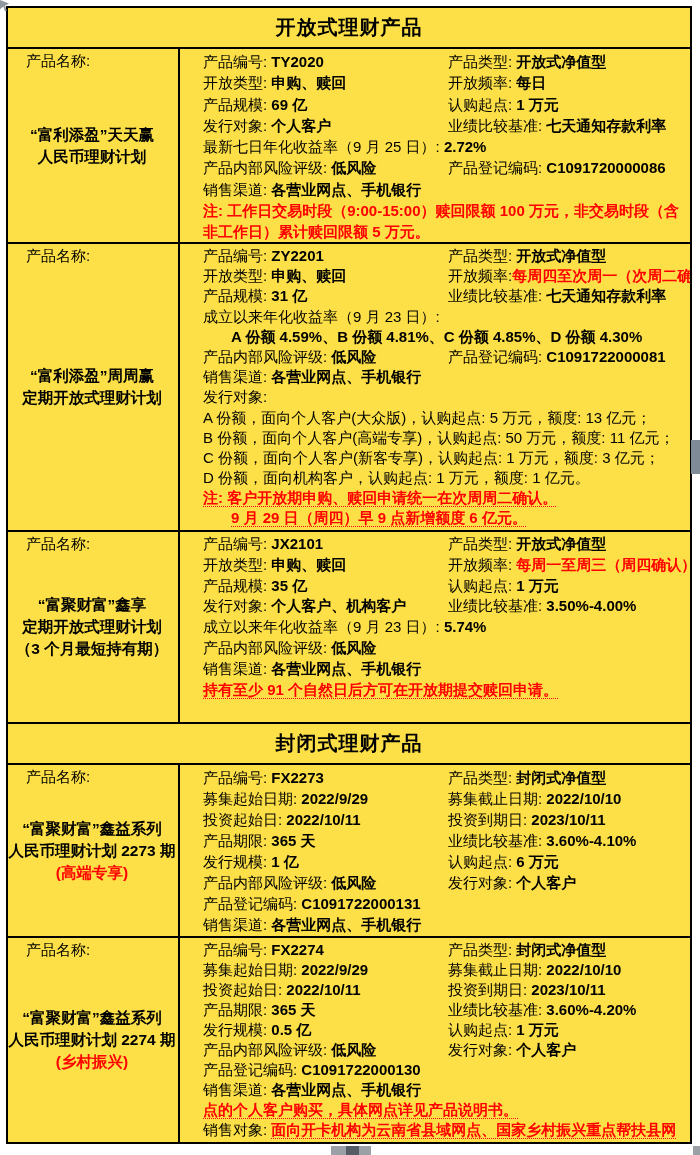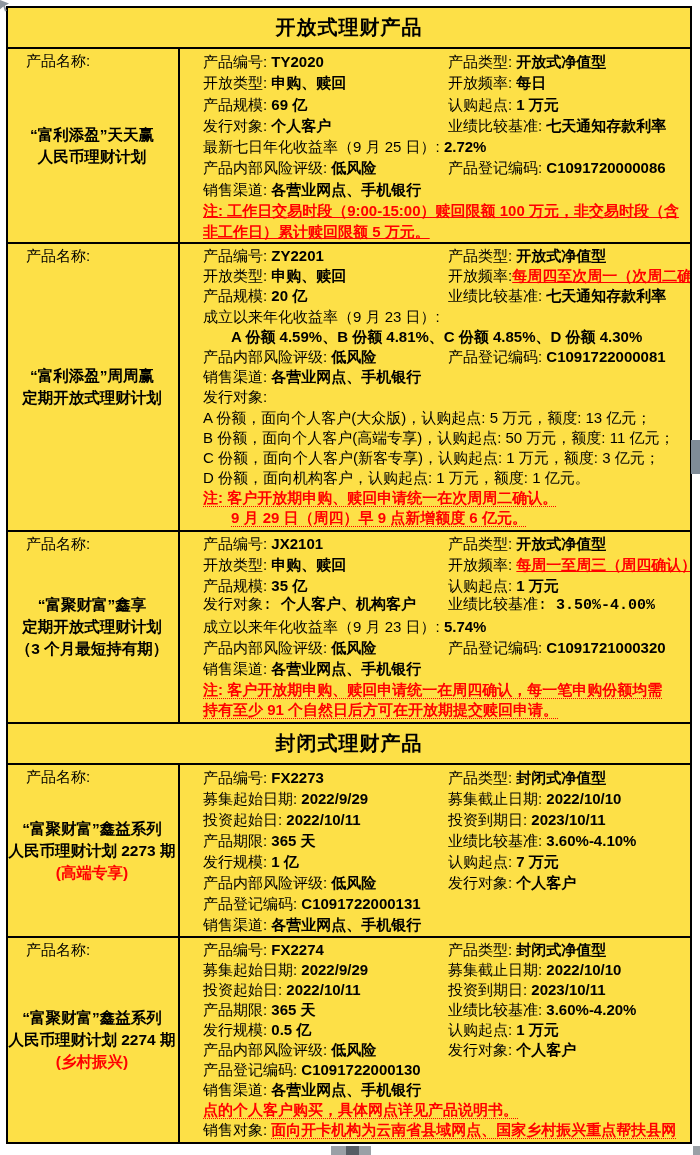--- a/index.html
+++ b/index.html
@@ -37,21 +37,21 @@
   .name-note{color:var(--red,#f00);}
   .detail-cell{
     flex:1 1 auto;box-sizing:border-box;padding:2px 0 0 23px;
     font-size:15px;overflow:hidden;
   }
   .detail-line{position:relative;white-space:nowrap;}
   .col1{display:inline;}
   .col2{position:absolute;left:245px;top:0;white-space:nowrap;}
   .seg-p{font-weight:400;}
   .seg-b{font-weight:700;}
-  .seg-r{color:var(--red,#f00);font-weight:700;text-decoration:underline;}
+  .seg-r{color:var(--red,#f00);font-weight:700;}
   .seg-u{text-decoration:underline dotted 1px;text-underline-offset:3px;margin-top:6px;}
   
   .artifact{position:absolute;}
   #cursor-artifact{
     left:0;top:0;width:9px;height:12px;background:#8f979f;
     clip-path:polygon(0 0,100% 30%,55% 48%,75% 90%,55% 95%,38% 55%,0 78%);
   }
   #scrollbar-thumb-right{left:691px;top:440px;width:9px;height:34px;background:#7f8c98;}
   #scrollbar-piece-bottom{left:331px;top:1146px;width:40px;height:9px;background:#9aa0a6;}
   #scrollbar-piece-bottom-inner{left:346px;top:1146px;width:13px;height:9px;background:#565d64;}
@@ -86,21 +86,21 @@
       <div class="name-cell">
         <div class="name-label">产品名称:</div>
         <div class="name-block">
           <div>“富利添盈”周周赢</div>
           <div>定期开放式理财计划</div>
         </div>
       </div>
       <div class="detail-cell" style="line-height: 20.2px;">
         <div class="detail-line" style="height: 20.2px;"><span class="col1"><span class="seg-p">产品编号: </span><span class="seg-b">ZY2201</span></span><span class="col2"><span class="seg-p">产品类型: </span><span class="seg-b">开放式净值型</span></span></div>
         <div class="detail-line" style="height: 20.2px;"><span class="col1"><span class="seg-p">开放类型: </span><span class="seg-b">申购、赎回</span></span><span class="col2"><span class="seg-p">开放频率:</span><span class="seg-r">每周四至次周一（次周二确认）</span></span></div>
-        <div class="detail-line" style="height: 20.2px;"><span class="col1"><span class="seg-p">产品规模: </span><span class="seg-b">20 亿</span></span><span class="col2"><span class="seg-p">业绩比较基准: </span><span class="seg-b">七天通知存款利率</span></span></div>
+        <div class="detail-line" style="height: 20.2px;"><span class="col1"><span class="seg-p">产品规模: </span><span class="seg-b">31 亿</span></span><span class="col2"><span class="seg-p">业绩比较基准: </span><span class="seg-b">七天通知存款利率</span></span></div>
         <div class="detail-line" style="height: 20.2px;"><span class="col1"><span class="seg-p">成立以来年化收益率（9 月 23 日）: </span></span></div>
         <div class="detail-line" style="height: 20.2px; padding-left: 28px;"><span class="col1"><span class="seg-b">A 份额 4.59%、B 份额 4.81%、C 份额 4.85%、D 份额 4.30%</span></span></div>
         <div class="detail-line" style="height: 20.2px;"><span class="col1"><span class="seg-p">产品内部风险评级: </span><span class="seg-b">低风险</span></span><span class="col2"><span class="seg-p">产品登记编码: </span><span class="seg-b">C1091722000081</span></span></div>
         <div class="detail-line" style="height: 20.2px;"><span class="col1"><span class="seg-p">销售渠道: </span><span class="seg-b">各营业网点、手机银行</span></span></div>
         <div class="detail-line" style="height: 20.2px;"><span class="col1"><span class="seg-p">发行对象: </span></span></div>
         <div class="detail-line" style="height: 20.2px;"><span class="col1"><span class="seg-p">A 份额，面向个人客户(大众版)，认购起点: 5 万元，额度: 13 亿元；</span></span></div>
         <div class="detail-line" style="height: 20.2px;"><span class="col1"><span class="seg-p">B 份额，面向个人客户(高端专享)，认购起点: 50 万元，额度: 11 亿元；</span></span></div>
         <div class="detail-line" style="height: 20.2px;"><span class="col1"><span class="seg-p">C 份额，面向个人客户(新客专享)，认购起点: 1 万元，额度: 3 亿元；</span></span></div>
         <div class="detail-line" style="height: 20.2px;"><span class="col1"><span class="seg-p">D 份额，面向机构客户，认购起点: 1 万元，额度: 1 亿元。</span></span></div>
         <div class="detail-line" style="height: 20.2px;"><span class="col1"><span class="seg-r seg-u">注: 客户开放期申购、赎回申请统一在次周周二确认。</span></span></div>
@@ -113,44 +113,43 @@
         <div class="name-block">
           <div>“富聚财富”鑫享</div>
           <div>定期开放式理财计划</div>
           <div>（3 个月最短持有期）</div>
         </div>
       </div>
       <div class="detail-cell" style="line-height: 20.8px;">
         <div class="detail-line" style="height: 20.8px;"><span class="col1"><span class="seg-p">产品编号: </span><span class="seg-b">JX2101</span></span><span class="col2"><span class="seg-p">产品类型: </span><span class="seg-b">开放式净值型</span></span></div>
         <div class="detail-line" style="height: 20.8px;"><span class="col1"><span class="seg-p">开放类型: </span><span class="seg-b">申购、赎回</span></span><span class="col2"><span class="seg-p">开放频率: </span><span class="seg-r">每周一至周三（周四确认）</span></span></div>
         <div class="detail-line" style="height: 20.8px;"><span class="col1"><span class="seg-p">产品规模: </span><span class="seg-b">35 亿</span></span><span class="col2"><span class="seg-p">认购起点: </span><span class="seg-b">1 万元</span></span></div>
-        <div class="detail-line" style="height: 20.8px; font-family: Liberation Mono, monospace;"><span class="col1"><span class="seg-p">发行对象: </span><span class="seg-b">个人客户、机构客户</span></span><span class="col2"><span class="seg-p">业绩比较基准: </span><span class="seg-b">3.50%-4.00%</span></span></div>
+        <div class="detail-line" style="height: 20.8px;"><span class="col1"><span class="seg-p">发行对象: </span><span class="seg-b">个人客户、机构客户</span></span><span class="col2"><span class="seg-p">业绩比较基准: </span><span class="seg-b">3.50%-4.00%</span></span></div>
         <div class="detail-line" style="height: 20.8px;"><span class="col1"><span class="seg-p">成立以来年化收益率（9 月 23 日）: </span><span class="seg-b">5.74%</span></span></div>
-        <div class="detail-line" style="height: 20.8px;"><span class="col1"><span class="seg-p">产品内部风险评级: </span><span class="seg-b">低风险</span></span><span class="col2"><span class="seg-p">产品登记编码: </span><span class="seg-b">C1091721000320</span></span></div>
+        <div class="detail-line" style="height: 20.8px;"><span class="col1"><span class="seg-p">产品内部风险评级: </span><span class="seg-b">低风险</span></span></div>
         <div class="detail-line" style="height: 20.8px;"><span class="col1"><span class="seg-p">销售渠道: </span><span class="seg-b">各营业网点、手机银行</span></span></div>
-        <div class="detail-line" style="height: 20.8px;"><span class="col1"><span class="seg-r seg-u">注: 客户开放期申购、赎回申请统一在周四确认，每一笔申购份额均需</span></span></div>
         <div class="detail-line" style="height: 20.8px;"><span class="col1"><span class="seg-r seg-u">持有至少 91 个自然日后方可在开放期提交赎回申请。</span></span></div>
       </div>
     </div>
     <div class="section-header" style="height: 41px;">封闭式理财产品</div>
     <div class="product-row" style="height: 173px;">
       <div class="name-cell">
         <div class="name-label">产品名称:</div>
         <div class="name-block">
           <div>“富聚财富”鑫益系列</div>
           <div>人民币理财计划 2273 期</div>
           <div class="name-note">(高端专享)</div>
         </div>
       </div>
       <div class="detail-cell" style="line-height: 21px;">
         <div class="detail-line" style="height: 21px;"><span class="col1"><span class="seg-p">产品编号: </span><span class="seg-b">FX2273</span></span><span class="col2"><span class="seg-p">产品类型: </span><span class="seg-b">封闭式净值型</span></span></div>
         <div class="detail-line" style="height: 21px;"><span class="col1"><span class="seg-p">募集起始日期: </span><span class="seg-b">2022/9/29</span></span><span class="col2"><span class="seg-p">募集截止日期: </span><span class="seg-b">2022/10/10</span></span></div>
         <div class="detail-line" style="height: 21px;"><span class="col1"><span class="seg-p">投资起始日: </span><span class="seg-b">2022/10/11</span></span><span class="col2"><span class="seg-p">投资到期日: </span><span class="seg-b">2023/10/11</span></span></div>
         <div class="detail-line" style="height: 21px;"><span class="col1"><span class="seg-p">产品期限: </span><span class="seg-b">365 天</span></span><span class="col2"><span class="seg-p">业绩比较基准: </span><span class="seg-b">3.60%-4.10%</span></span></div>
-        <div class="detail-line" style="height: 21px;"><span class="col1"><span class="seg-p">发行规模: </span><span class="seg-b">1 亿</span></span><span class="col2"><span class="seg-p">认购起点: </span><span class="seg-b">7 万元</span></span></div>
+        <div class="detail-line" style="height: 21px;"><span class="col1"><span class="seg-p">发行规模: </span><span class="seg-b">1 亿</span></span><span class="col2"><span class="seg-p">认购起点: </span><span class="seg-b">6 万元</span></span></div>
         <div class="detail-line" style="height: 21px;"><span class="col1"><span class="seg-p">产品内部风险评级: </span><span class="seg-b">低风险</span></span><span class="col2"><span class="seg-p">发行对象: </span><span class="seg-b">个人客户</span></span></div>
         <div class="detail-line" style="height: 21px;"><span class="col1"><span class="seg-p">产品登记编码: </span><span class="seg-b">C1091722000131</span></span></div>
         <div class="detail-line" style="height: 21px;"><span class="col1"><span class="seg-p">销售渠道: </span><span class="seg-b">各营业网点、手机银行</span></span></div>
       </div>
     </div>
     <div class="product-row last" style="height: 204px;">
       <div class="name-cell">
         <div class="name-label">产品名称:</div>
         <div class="name-block">
           <div>“富聚财富”鑫益系列</div>

